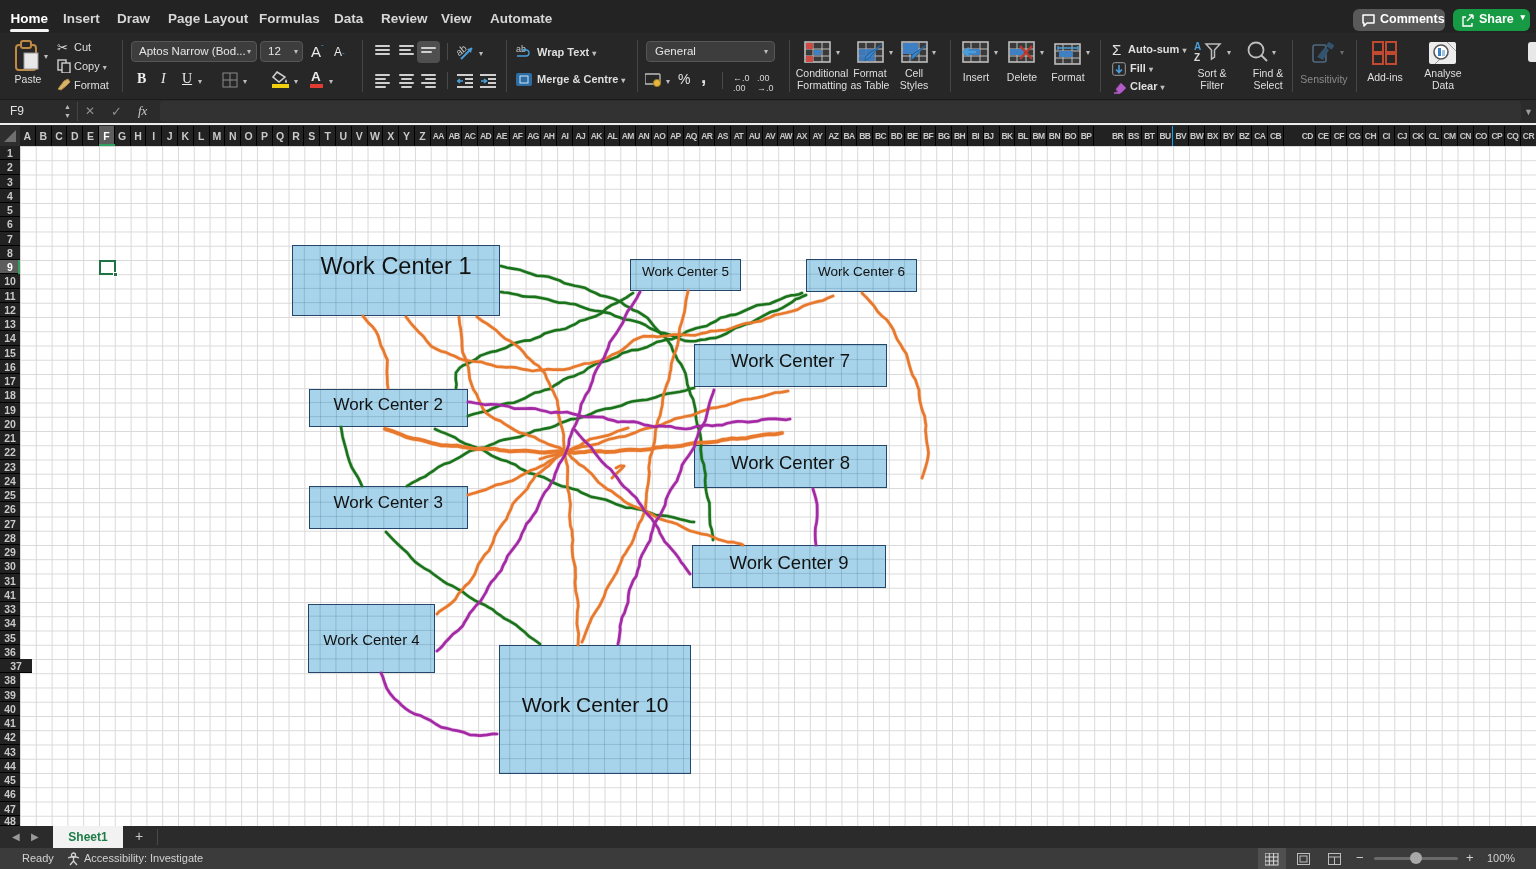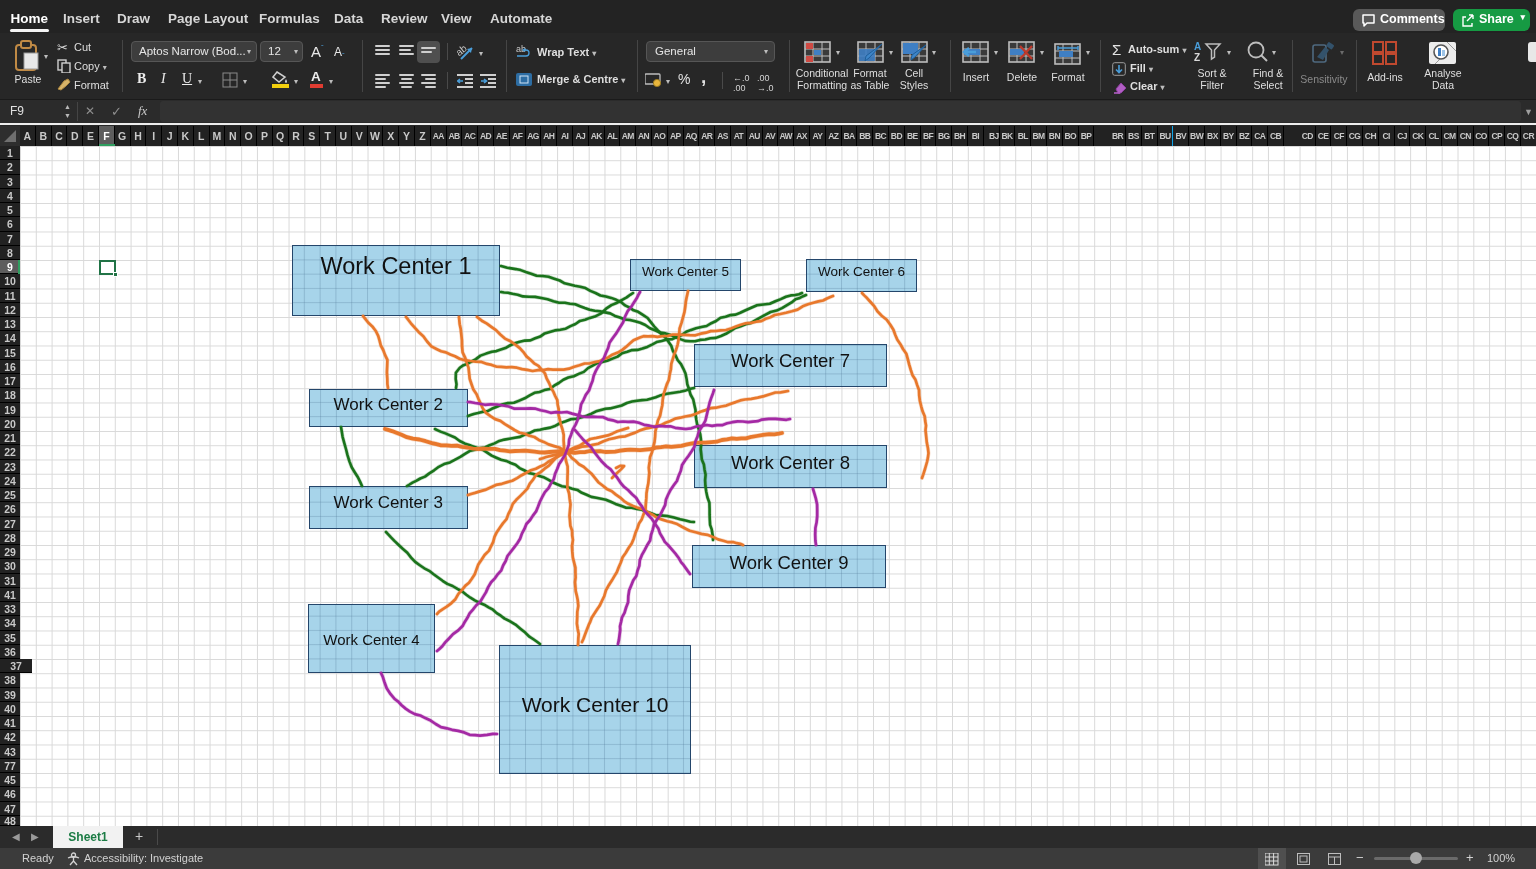--- a/index.html
+++ b/index.html
@@ -332,21 +332,21 @@
 <div class="abs" style="left:825.80px;top:126.0px;width:15.80px;height:20.0px;background:#222222;border-right:1px solid #000;color:#c9c9c9;font-size:8.5px;letter-spacing:-0.6px;font-weight:bold;text-align:center;line-height:20.0px;overflow:hidden;">AZ</div>
 <div class="abs" style="left:841.60px;top:126.0px;width:15.80px;height:20.0px;background:#222222;border-right:1px solid #000;color:#c9c9c9;font-size:8.5px;letter-spacing:-0.6px;font-weight:bold;text-align:center;line-height:20.0px;overflow:hidden;">BA</div>
 <div class="abs" style="left:857.40px;top:126.0px;width:15.80px;height:20.0px;background:#222222;border-right:1px solid #000;color:#c9c9c9;font-size:8.5px;letter-spacing:-0.6px;font-weight:bold;text-align:center;line-height:20.0px;overflow:hidden;">BB</div>
 <div class="abs" style="left:873.20px;top:126.0px;width:15.80px;height:20.0px;background:#222222;border-right:1px solid #000;color:#c9c9c9;font-size:8.5px;letter-spacing:-0.6px;font-weight:bold;text-align:center;line-height:20.0px;overflow:hidden;">BC</div>
 <div class="abs" style="left:889.00px;top:126.0px;width:15.80px;height:20.0px;background:#222222;border-right:1px solid #000;color:#c9c9c9;font-size:8.5px;letter-spacing:-0.6px;font-weight:bold;text-align:center;line-height:20.0px;overflow:hidden;">BD</div>
 <div class="abs" style="left:904.80px;top:126.0px;width:15.80px;height:20.0px;background:#222222;border-right:1px solid #000;color:#c9c9c9;font-size:8.5px;letter-spacing:-0.6px;font-weight:bold;text-align:center;line-height:20.0px;overflow:hidden;">BE</div>
 <div class="abs" style="left:920.60px;top:126.0px;width:15.80px;height:20.0px;background:#222222;border-right:1px solid #000;color:#c9c9c9;font-size:8.5px;letter-spacing:-0.6px;font-weight:bold;text-align:center;line-height:20.0px;overflow:hidden;">BF</div>
 <div class="abs" style="left:936.40px;top:126.0px;width:15.80px;height:20.0px;background:#222222;border-right:1px solid #000;color:#c9c9c9;font-size:8.5px;letter-spacing:-0.6px;font-weight:bold;text-align:center;line-height:20.0px;overflow:hidden;">BG</div>
 <div class="abs" style="left:952.20px;top:126.0px;width:15.80px;height:20.0px;background:#222222;border-right:1px solid #000;color:#c9c9c9;font-size:8.5px;letter-spacing:-0.6px;font-weight:bold;text-align:center;line-height:20.0px;overflow:hidden;">BH</div>
 <div class="abs" style="left:968.00px;top:126.0px;width:15.80px;height:20.0px;background:#222222;border-right:1px solid #000;color:#c9c9c9;font-size:8.5px;letter-spacing:-0.6px;font-weight:bold;text-align:center;line-height:20.0px;overflow:hidden;">BI</div>
-<div class="abs" style="left:983.80px;top:126.0px;width:15.80px;height:20.0px;background:#222222;border-right:1px solid #000;color:#c9c9c9;font-size:8.5px;letter-spacing:-0.6px;font-weight:bold;text-align:right;line-height:20.0px;overflow:hidden;">BJ</div>
+<div class="abs" style="left:983.80px;top:126.0px;width:15.80px;height:20.0px;background:#222222;border-right:1px solid #000;color:#c9c9c9;font-size:8.5px;letter-spacing:-0.6px;font-weight:bold;text-align:left;line-height:20.0px;overflow:hidden;">BJ</div>
 <div class="abs" style="left:999.60px;top:126.0px;width:15.80px;height:20.0px;background:#222222;border-right:1px solid #000;color:#c9c9c9;font-size:8.5px;letter-spacing:-0.6px;font-weight:bold;text-align:center;line-height:20.0px;overflow:hidden;">BK</div>
 <div class="abs" style="left:1015.40px;top:126.0px;width:15.80px;height:20.0px;background:#222222;border-right:1px solid #000;color:#c9c9c9;font-size:8.5px;letter-spacing:-0.6px;font-weight:bold;text-align:center;line-height:20.0px;overflow:hidden;">BL</div>
 <div class="abs" style="left:1031.20px;top:126.0px;width:15.80px;height:32px;background:#222222;border-right:1px solid #000;color:#c9c9c9;font-size:8.5px;letter-spacing:-0.6px;font-weight:bold;text-align:center;line-height:20.0px;overflow:hidden;">BM</div>
 <div class="abs" style="left:1047.00px;top:126.0px;width:15.80px;height:20.0px;background:#222222;border-right:1px solid #000;color:#c9c9c9;font-size:8.5px;letter-spacing:-0.6px;font-weight:bold;text-align:center;line-height:20.0px;overflow:hidden;">BN</div>
 <div class="abs" style="left:1062.80px;top:126.0px;width:15.80px;height:20.0px;background:#222222;border-right:1px solid #000;color:#c9c9c9;font-size:8.5px;letter-spacing:-0.6px;font-weight:bold;text-align:center;line-height:20.0px;overflow:hidden;">BO</div>
 <div class="abs" style="left:1078.60px;top:126.0px;width:15.80px;height:20.0px;background:#222222;border-right:1px solid #000;color:#c9c9c9;font-size:8.5px;letter-spacing:-0.6px;font-weight:bold;text-align:center;line-height:20.0px;overflow:hidden;">BP</div>
 <div class="abs" style="left:1094.40px;top:126.0px;width:15.80px;height:20.0px;background:#222222;border-right:1px solid #000;color:#c9c9c9;font-size:8.5px;letter-spacing:-0.6px;font-weight:bold;text-align:center;line-height:20.0px;overflow:hidden;margin-left:26px;">BQ</div>
 <div class="abs" style="left:1110.20px;top:126.0px;width:15.80px;height:20.0px;background:#222222;border-right:1px solid #000;color:#c9c9c9;font-size:8.5px;letter-spacing:-0.6px;font-weight:bold;text-align:center;line-height:20.0px;overflow:hidden;">BR</div>
 <div class="abs" style="left:1126.00px;top:126.0px;width:15.80px;height:20.0px;background:#222222;border-right:1px solid #000;color:#c9c9c9;font-size:8.5px;letter-spacing:-0.6px;font-weight:bold;text-align:center;line-height:20.0px;overflow:hidden;">BS</div>
 <div class="abs" style="left:1141.80px;top:126.0px;width:15.80px;height:20.0px;background:#222222;border-right:1px solid #000;color:#c9c9c9;font-size:8.5px;letter-spacing:-0.6px;font-weight:bold;text-align:center;line-height:20.0px;overflow:hidden;">BT</div>
@@ -414,21 +414,21 @@
 <div class="abs" style="left:0;top:616.25px;width:20.0px;height:14.25px;background:#222222;border-bottom:1px solid #000;color:#c9c9c9;font-size:10.5px;font-weight:bold;text-align:center;line-height:14.25px;">34</div>
 <div class="abs" style="left:0;top:630.50px;width:20.0px;height:14.25px;background:#222222;border-bottom:1px solid #000;color:#c9c9c9;font-size:10.5px;font-weight:bold;text-align:center;line-height:14.25px;">35</div>
 <div class="abs" style="left:0;top:644.75px;width:20.0px;height:14.25px;background:#222222;border-bottom:1px solid #000;color:#c9c9c9;font-size:10.5px;font-weight:bold;text-align:center;line-height:14.25px;">36</div>
 <div class="abs" style="left:0;top:659.00px;width:32px;height:14.25px;background:#222222;border-bottom:1px solid #000;color:#c9c9c9;font-size:10.5px;font-weight:bold;text-align:center;line-height:14.25px;">37</div>
 <div class="abs" style="left:0;top:673.25px;width:20.0px;height:14.25px;background:#222222;border-bottom:1px solid #000;color:#c9c9c9;font-size:10.5px;font-weight:bold;text-align:center;line-height:14.25px;">38</div>
 <div class="abs" style="left:0;top:687.50px;width:20.0px;height:14.25px;background:#222222;border-bottom:1px solid #000;color:#c9c9c9;font-size:10.5px;font-weight:bold;text-align:center;line-height:14.25px;">39</div>
 <div class="abs" style="left:0;top:701.75px;width:20.0px;height:14.25px;background:#222222;border-bottom:1px solid #000;color:#c9c9c9;font-size:10.5px;font-weight:bold;text-align:center;line-height:14.25px;">40</div>
 <div class="abs" style="left:0;top:716.00px;width:20.0px;height:14.25px;background:#222222;border-bottom:1px solid #000;color:#c9c9c9;font-size:10.5px;font-weight:bold;text-align:center;line-height:14.25px;">41</div>
 <div class="abs" style="left:0;top:730.25px;width:20.0px;height:14.25px;background:#222222;border-bottom:1px solid #000;color:#c9c9c9;font-size:10.5px;font-weight:bold;text-align:center;line-height:14.25px;">42</div>
 <div class="abs" style="left:0;top:744.50px;width:20.0px;height:14.25px;background:#222222;border-bottom:1px solid #000;color:#c9c9c9;font-size:10.5px;font-weight:bold;text-align:center;line-height:14.25px;">43</div>
-<div class="abs" style="left:0;top:758.75px;width:20.0px;height:14.25px;background:#222222;border-bottom:1px solid #000;color:#c9c9c9;font-size:10.5px;font-weight:bold;text-align:center;line-height:14.25px;">77</div>
+<div class="abs" style="left:0;top:758.75px;width:20.0px;height:14.25px;background:#222222;border-bottom:1px solid #000;color:#c9c9c9;font-size:10.5px;font-weight:bold;text-align:center;line-height:14.25px;">44</div>
 <div class="abs" style="left:0;top:773.00px;width:20.0px;height:14.25px;background:#222222;border-bottom:1px solid #000;color:#c9c9c9;font-size:10.5px;font-weight:bold;text-align:center;line-height:14.25px;">45</div>
 <div class="abs" style="left:0;top:787.25px;width:20.0px;height:14.25px;background:#222222;border-bottom:1px solid #000;color:#c9c9c9;font-size:10.5px;font-weight:bold;text-align:center;line-height:14.25px;">46</div>
 <div class="abs" style="left:0;top:801.50px;width:20.0px;height:14.25px;background:#222222;border-bottom:1px solid #000;color:#c9c9c9;font-size:10.5px;font-weight:bold;text-align:center;line-height:14.25px;">47</div>
 <div class="abs" style="left:0;top:815.75px;width:20.0px;height:10.25px;background:#222222;border-bottom:1px solid #000;color:#c9c9c9;font-size:10.5px;font-weight:bold;text-align:center;line-height:10.25px;">48</div>
 <div class="abs" style="left:18.0px;top:260.00px;width:2px;height:14.25px;background:#2f9e5f;"></div>
 <div class="abs" style="left:99.00px;top:260.00px;width:16.80px;height:15.25px;border:2px solid #217346;"></div>
 <div class="abs" style="left:112.80px;top:272.25px;width:5px;height:5px;background:#217346;border:1px solid #fff;"></div>
 <div class="abs" style="left:292px;top:245px;width:208px;height:71px;background-color:rgba(160,208,232,0.92);border:1.6px solid #24466b;color:#111;text-align:center;background-image:linear-gradient(to right,rgba(90,130,160,0.33) 1px,transparent 1px),linear-gradient(to bottom,rgba(90,130,160,0.33) 1px,transparent 1px);background-size:15.8px 14.25px;background-position:10.80px 13.40px;font-size:23.5px;padding-top:7px;">Work Center 1</div>
 <div class="abs" style="left:308.5px;top:389px;width:159.5px;height:38px;background-color:rgba(160,208,232,0.92);border:1.6px solid #24466b;color:#111;text-align:center;background-image:linear-gradient(to right,rgba(90,130,160,0.33) 1px,transparent 1px),linear-gradient(to bottom,rgba(90,130,160,0.33) 1px,transparent 1px);background-size:15.8px 14.25px;background-position:10.10px 11.90px;font-size:17px;padding-top:5px;">Work Center 2</div>
 <div class="abs" style="left:308.5px;top:486px;width:159.5px;height:43px;background-color:rgba(160,208,232,0.92);border:1.6px solid #24466b;color:#111;text-align:center;background-image:linear-gradient(to right,rgba(90,130,160,0.33) 1px,transparent 1px),linear-gradient(to bottom,rgba(90,130,160,0.33) 1px,transparent 1px);background-size:15.8px 14.25px;background-position:10.10px 0.40px;font-size:17px;padding-top:6px;">Work Center 3</div>

